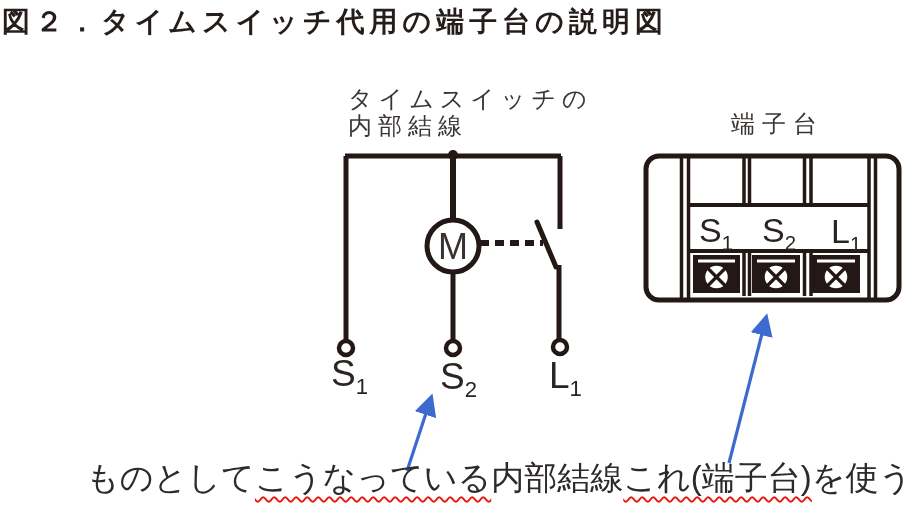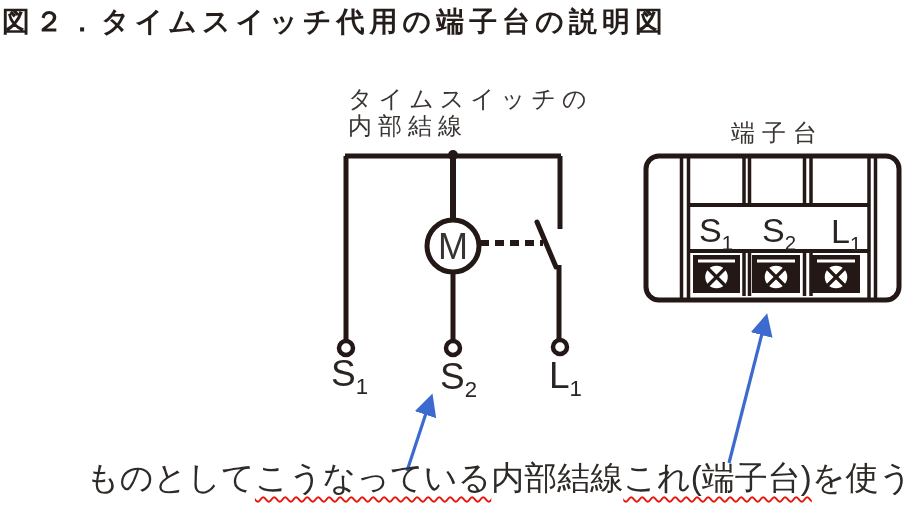--- a/index.html
+++ b/index.html
@@ -11,21 +11,21 @@
   html,body{margin:0;padding:0;background:#fff;}
   .canvas{
     position:relative;width:922px;height:514px;background:#fff;overflow:hidden;
     font-family:"Liberation Sans","DejaVu Sans",sans-serif;color:var(--text);
   }
   .canvas svg{position:absolute;left:0;top:0;}
   .abs{position:absolute;white-space:nowrap;line-height:1.05;}
   .fig-title{left:2px;top:7px;font-size:28px;font-weight:bold;letter-spacing:5px;color:#241d1a;}
   .tsw-label{left:336px;top:86px;font-size:24px;letter-spacing:6px;color:#3a3532;margin-left:12px;}
   .tsw-label div{margin-bottom:2px;}
-  .tb-label{left:731px;top:120px;font-size:24px;letter-spacing:7px;color:#3a3532;}
+  .tb-label{left:731px;top:111px;font-size:24px;letter-spacing:7px;color:#3a3532;}
   .motor-m{left:433px;top:228px;width:40px;text-align:center;font-size:36px;color:#383330;}
   .term-label{font-size:37px;color:#2a2522;}
   .term-label sub,.tb-term sub{font-size:0.6em;}
   .tb-term{position:absolute;font-size:34px;color:#2a2522;white-space:nowrap;}
   .caption{left:86px;top:461px;font-size:33px;color:#2e2a28;letter-spacing:0px;}
   .caption .wavy{
     text-decoration-line:underline;
     text-decoration-style:wavy;
     text-decoration-color:var(--wavy-red);
     text-decoration-thickness:2px;

